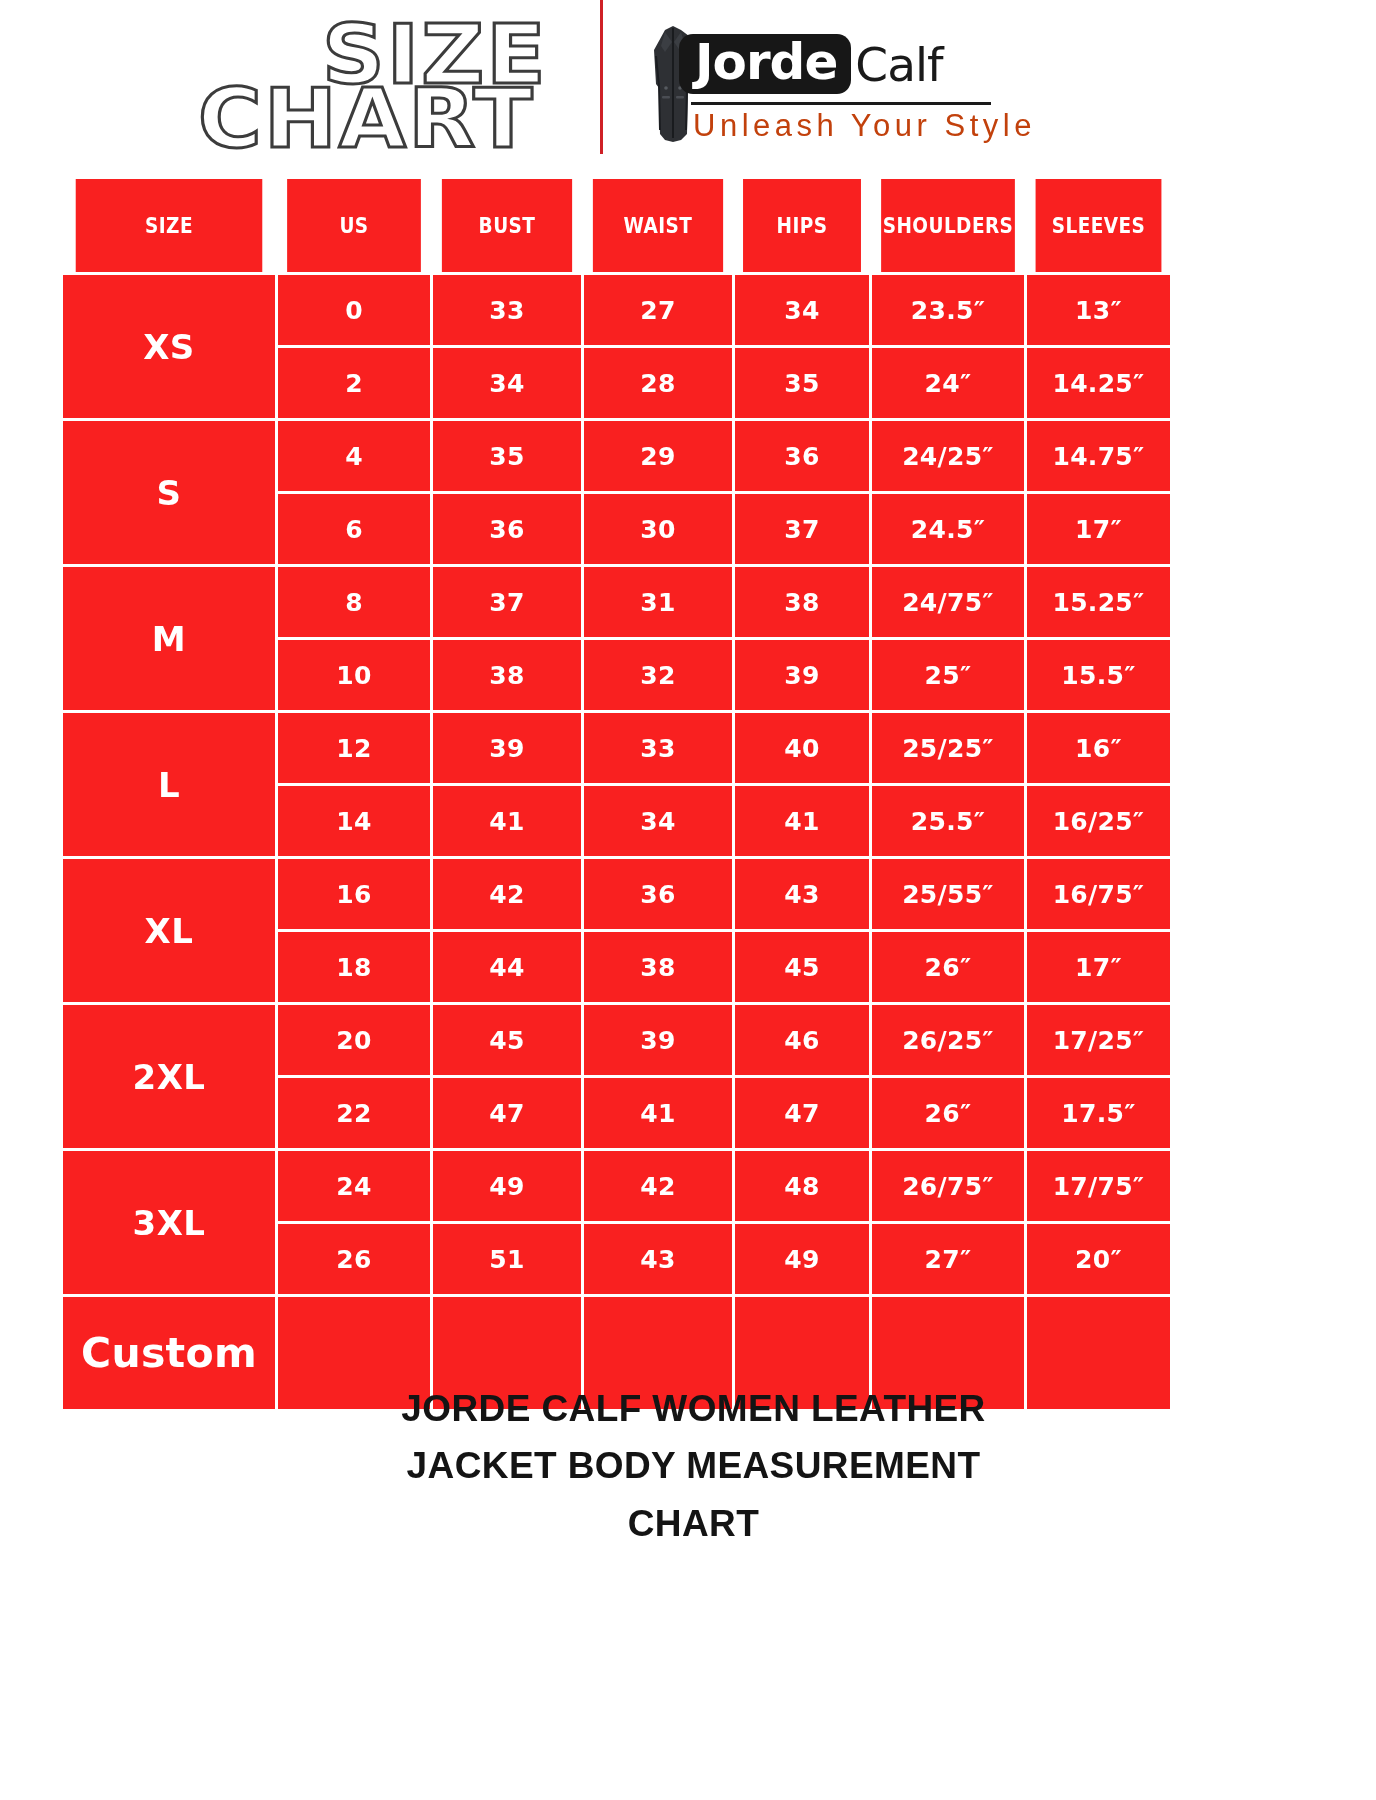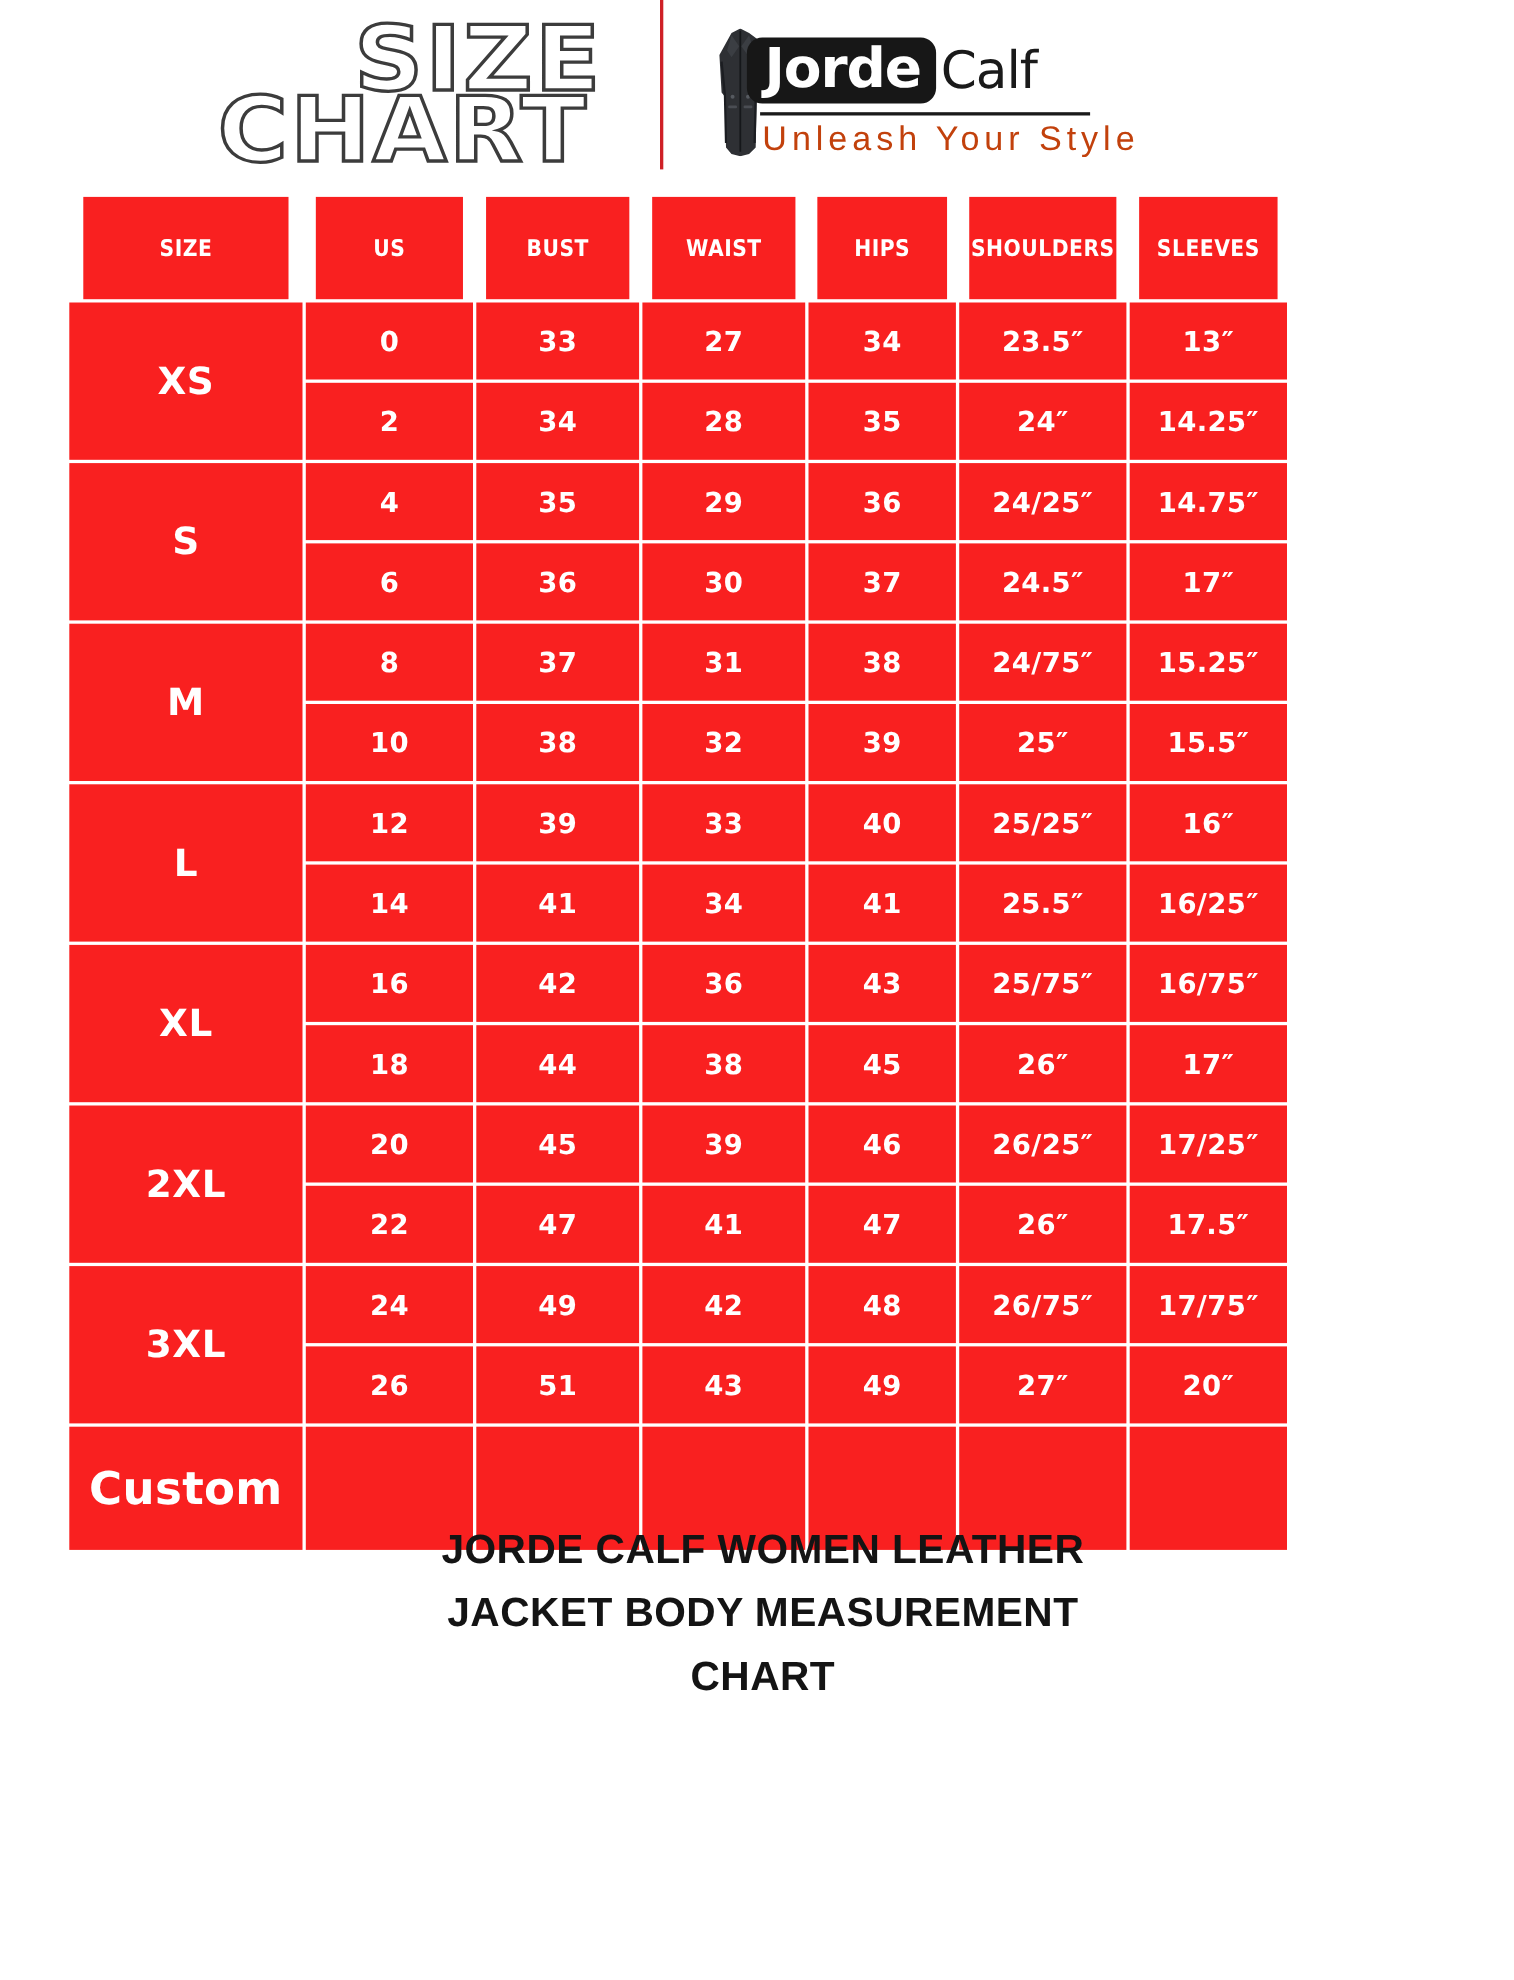--- a/index.html
+++ b/index.html
@@ -310,21 +310,21 @@
             <td class="datacell">41</td>
             <td class="datacell">25.5″</td>
             <td class="datacell">16/25″</td>
           </tr>
           <tr>
             <td class="sizecell" rowspan="2">XL</td>
             <td class="datacell">16</td>
             <td class="datacell">42</td>
             <td class="datacell">36</td>
             <td class="datacell">43</td>
-            <td class="datacell">25/75″</td>
+            <td class="datacell">25/55″</td>
             <td class="datacell">16/75″</td>
           </tr>
           <tr>
             <td class="datacell">18</td>
             <td class="datacell">44</td>
             <td class="datacell">38</td>
             <td class="datacell">45</td>
             <td class="datacell">26″</td>
             <td class="datacell">17″</td>
           </tr>

